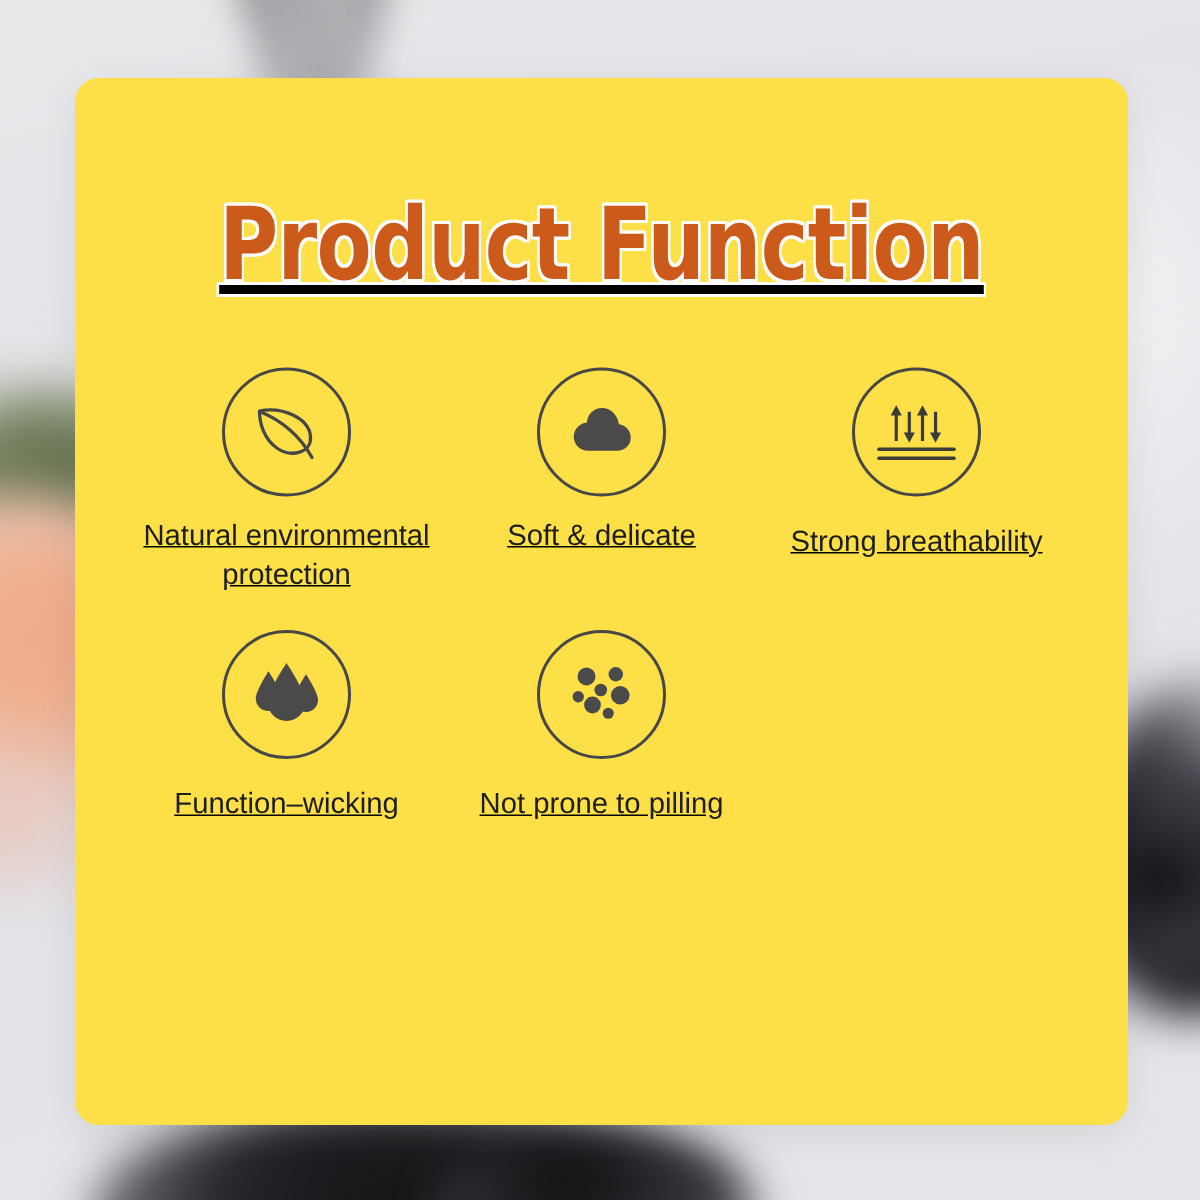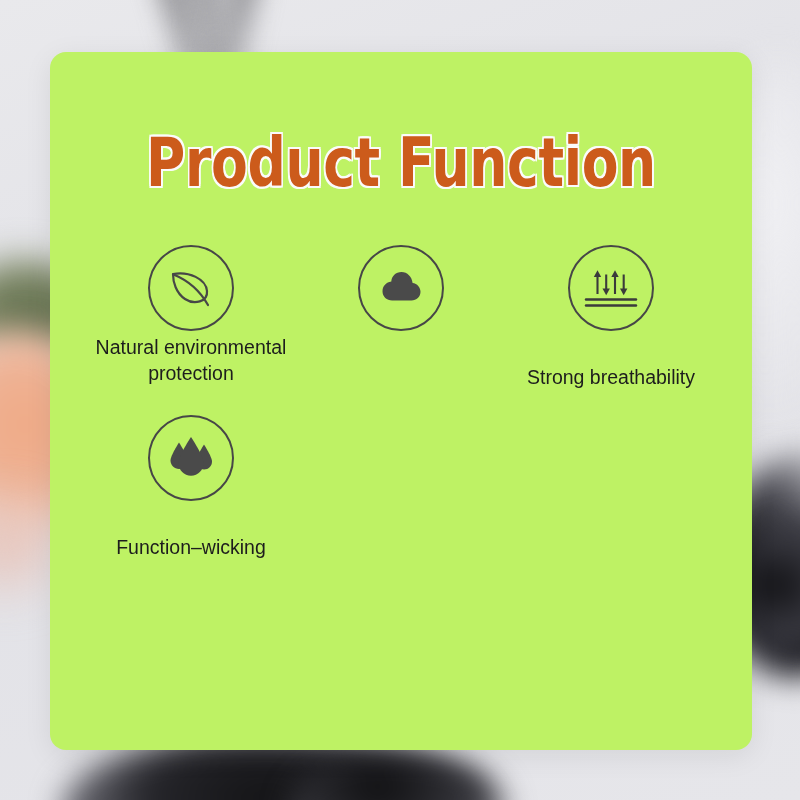--- a/index.html
+++ b/index.html
@@ -88,24 +88,25 @@
     filter: blur(20px);
   }
 
   
   #card {
     position: absolute;
     left: 50px;
     top: 52px;
     width: 702px;
     height: 698px;
-    background: #bef264;
+    background: #fde047;
     border-radius: 16px;
     box-shadow: 0 6px 28px rgba(0,0,0,.08);
     overflow: hidden;
+    text-decoration: underline;
   }
 
   #page-title {
     text-align: center;
     margin-top: 78px;
     font-family: "DejaVu Sans", sans-serif;
     font-weight: 700;
     font-size: 67px;
     line-height: 1;
     letter-spacing: -0.5px;
@@ -142,29 +143,29 @@
     border: 2.2px solid #474747;
     border-radius: 50%;
     display: flex;
     align-items: center;
     justify-content: center;
     flex: 0 0 auto;
   }
   .icon-circle svg { display: block; }
 
   .feature-label {
-    margin-top: 4px;
+    margin-top: 14px;
     text-align: center;
     font-family: "Liberation Sans", sans-serif;
     font-size: 19.5px;
     line-height: 1.32;
     color: #1d1d1d;
     white-space: pre-line;
   }
-  .row2 .feature-label { margin-top: 34px; }
+  .row2 .feature-label { margin-top: 18px; }
 </style>
 </head>
 <body>
 
 <div id="backdrop">
   <div class="streak s1"></div>
   <div class="streak s2"></div>
   <div class="streak s3"></div>
   <div class="streak s4"></div>
   <div class="blob foliage"></div>
@@ -201,20 +202,21 @@
         <svg width="56" height="56" viewBox="0 0 56 56" aria-hidden="true">
           <path fill="#4a4a4a" d="M28.5 12 C 22.8 12, 18.6 16.2, 18.3 21.6
                C 13.3 22.2, 9.5 26.2, 9.5 31.2
                C 9.5 36.5, 13.8 40.5, 19.2 40.5
                L 38.4 40.5
                C 43.6 40.5, 47.5 36.7, 47.5 31.8
                C 47.5 27.2, 44.1 23.5, 39.6 22.9
                C 38.9 16.8, 34.3 12, 28.5 12 Z"></path>
         </svg>
       </div>
+      <div class="feature-label">Soft &amp; delicate</div>
     </div>
 
 
     <div class="feature row2">
       <div class="icon-circle">
         <svg width="58" height="58" viewBox="0 0 58 58" aria-hidden="true">
           <g stroke="#3b3b3b" stroke-width="2.1" fill="#3b3b3b">
 
             <line x1="15.5" y1="35" x2="15.5" y2="15" stroke-linecap="butt"></line>
             <polygon points="15.5,11.2 19.2,18 11.8,18" stroke="none"></polygon>
@@ -249,15 +251,31 @@
                      C 46.4 40.6, 50 37.1, 50 32.6 C 50 27.8, 42 15.5, 42 15.5 Z"></path>
 
             <path d="M29 8 C 29 8, 16.5 26.5, 16.5 34.2 C 16.5 41.1, 22.1 46.7, 29 46.7
                      C 35.9 46.7, 41.5 41.1, 41.5 34.2 C 41.5 26.5, 29 8, 29 8 Z"></path>
           </g>
         </svg>
       </div>
       <div class="feature-label">Function–wicking</div>
     </div>
 
+    <div class="feature row2">
+      <div class="icon-circle">
+        <svg width="58" height="58" viewBox="0 0 58 58" aria-hidden="true">
+          <g fill="#4a4a4a">
+            <circle cx="19" cy="17" r="6"></circle>
+            <circle cx="38.5" cy="15.5" r="4.8"></circle>
+            <circle cx="28.5" cy="26" r="4.2"></circle>
+            <circle cx="41.5" cy="29.5" r="6.2"></circle>
+            <circle cx="13.5" cy="30.5" r="3.8"></circle>
+            <circle cx="23" cy="36" r="5.6"></circle>
+            <circle cx="33.5" cy="41.5" r="3.7"></circle>
+          </g>
+        </svg>
+      </div>
+      <div class="feature-label">Not prone to pilling</div>
+    </div>
 
   </div>
 </div>
 
 </body></html>

